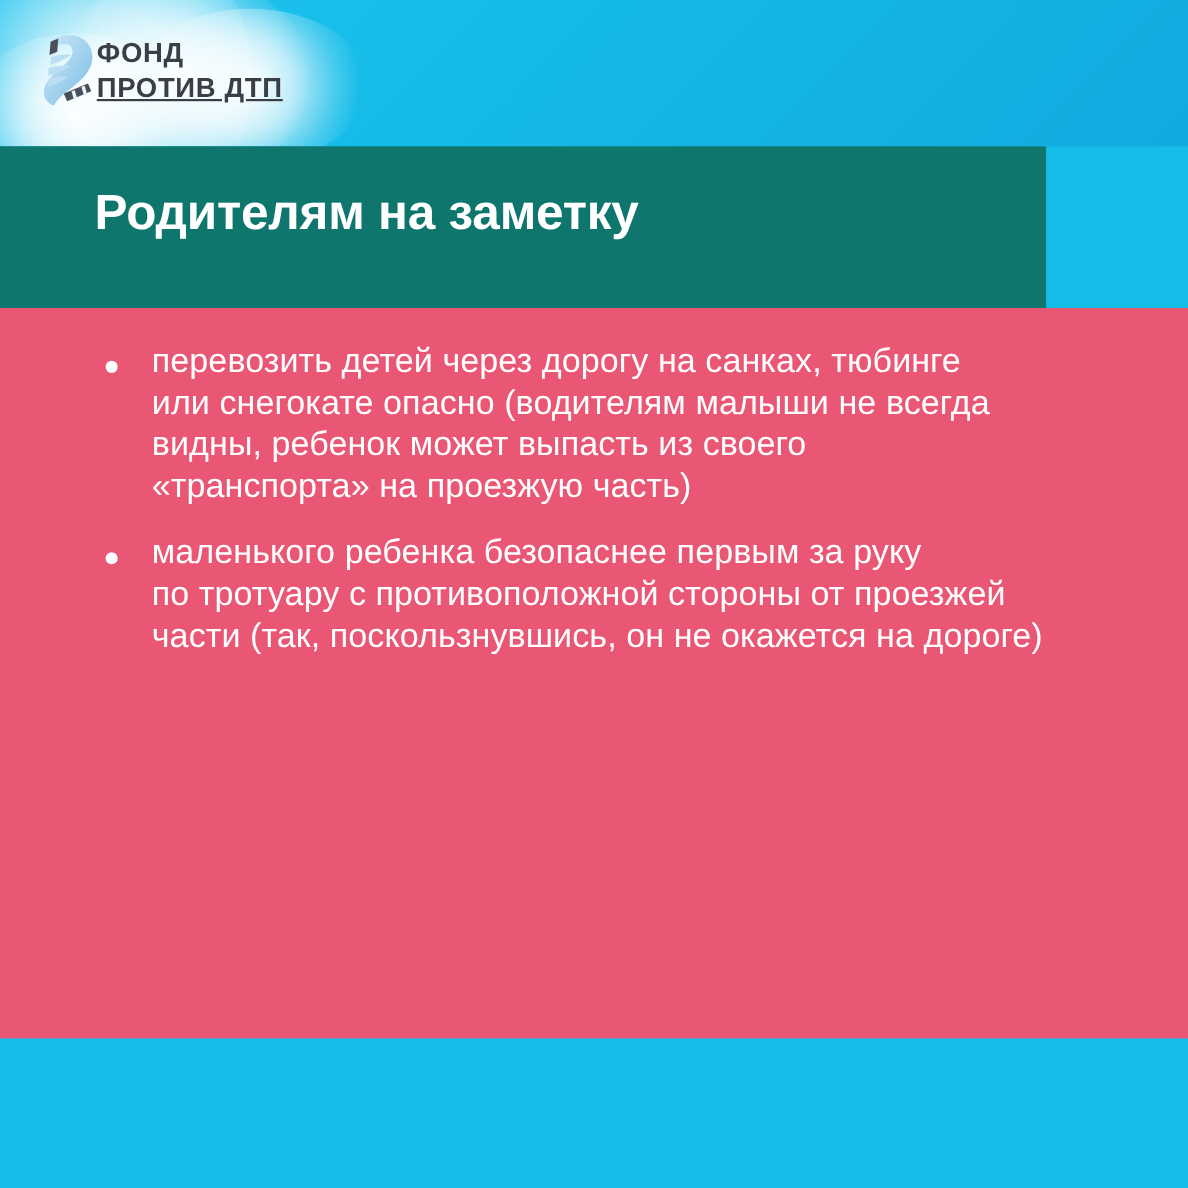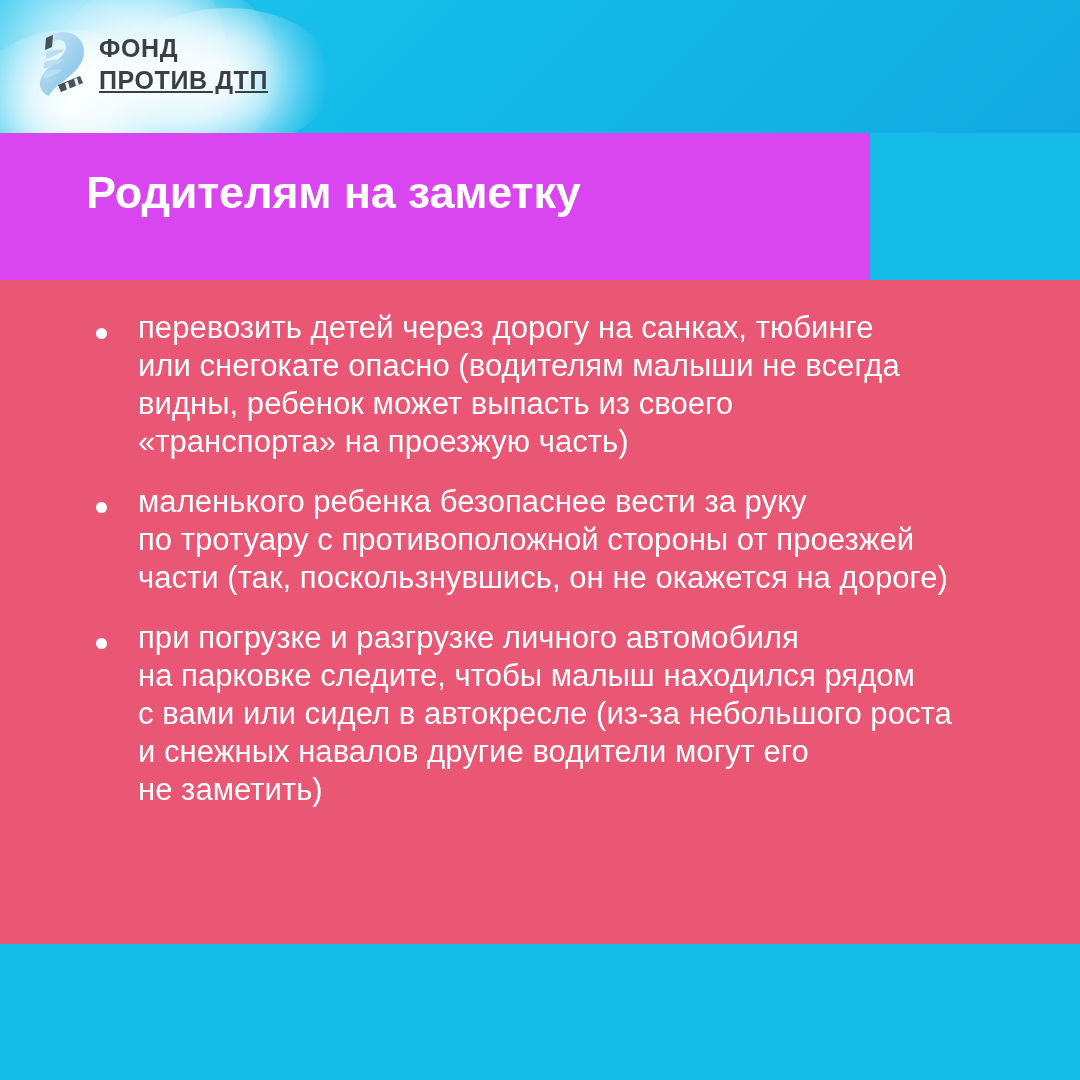--- a/index.html
+++ b/index.html
@@ -35,21 +35,20 @@
   #glow-b { left: 52px;   top: -24px;  width: 230px; height: 190px; }
   #glow-c { left: 120px;  top: 8px;    width: 215px; height: 140px; }
   #glow-d { left: -30px;  top: 30px;   width: 200px; height: 150px; }
 
   #logo-block {
     position: absolute;
     left: 32px;
     top: 28px;
     display: flex;
     align-items: center;
-    gap: 11px;
   }
   #logo-mark {
     width: 56px;
     height: 72px;
     flex: 0 0 auto;
   }
   #logo-wordmark {
     display: flex;
     flex-direction: column;
     justify-content: center;
@@ -62,23 +61,23 @@
     letter-spacing: 0.6px;
     white-space: nowrap;
     font-family: "Liberation Sans", sans-serif;
   }
   #logo-line-2 { margin-top: 7px; text-decoration: underline; }
 
   
   #title-band {
     position: absolute;
     left: 0; top: 133px;
-    width: 870px;
+    width: 951px;
     height: 147px;
-    background: #d946ef;
+    background: #0f766e;
   }
   #page-title {
     position: absolute;
     left: 86px;
     top: 34px;
     color: #ffffff;
     font-size: 45px;
     font-weight: 700;
     letter-spacing: -0.2px;
     white-space: nowrap;
@@ -184,30 +183,22 @@
     <ul id="bullet-list">
       <li class="bullet-item">
         <span class="bullet-dot"></span>
         <span class="bullet-text">перевозить детей через дорогу на санках, тюбинге
 или снегокате опасно (водителям малыши не всегда
 видны, ребенок может выпасть из своего
 «транспорта» на проезжую часть)</span>
       </li>
       <li class="bullet-item">
         <span class="bullet-dot"></span>
-        <span class="bullet-text">маленького ребенка безопаснее вести за руку
+        <span class="bullet-text">маленького ребенка безопаснее первым за руку
 по тротуару с противоположной стороны от проезжей
 части (так, поскользнувшись, он не окажется на дороге)</span>
       </li>
-      <li class="bullet-item">
-        <span class="bullet-dot"></span>
-        <span class="bullet-text">при погрузке и разгрузке личного автомобиля
-на парковке следите, чтобы малыш находился рядом
-с вами или сидел в автокресле (из-за небольшого роста
-и снежных навалов другие водители могут его
-не заметить)</span>
-      </li>
     </ul>
   </div>
 
   <div id="footer-band"></div>
 
 </div>
 
 </body></html>

